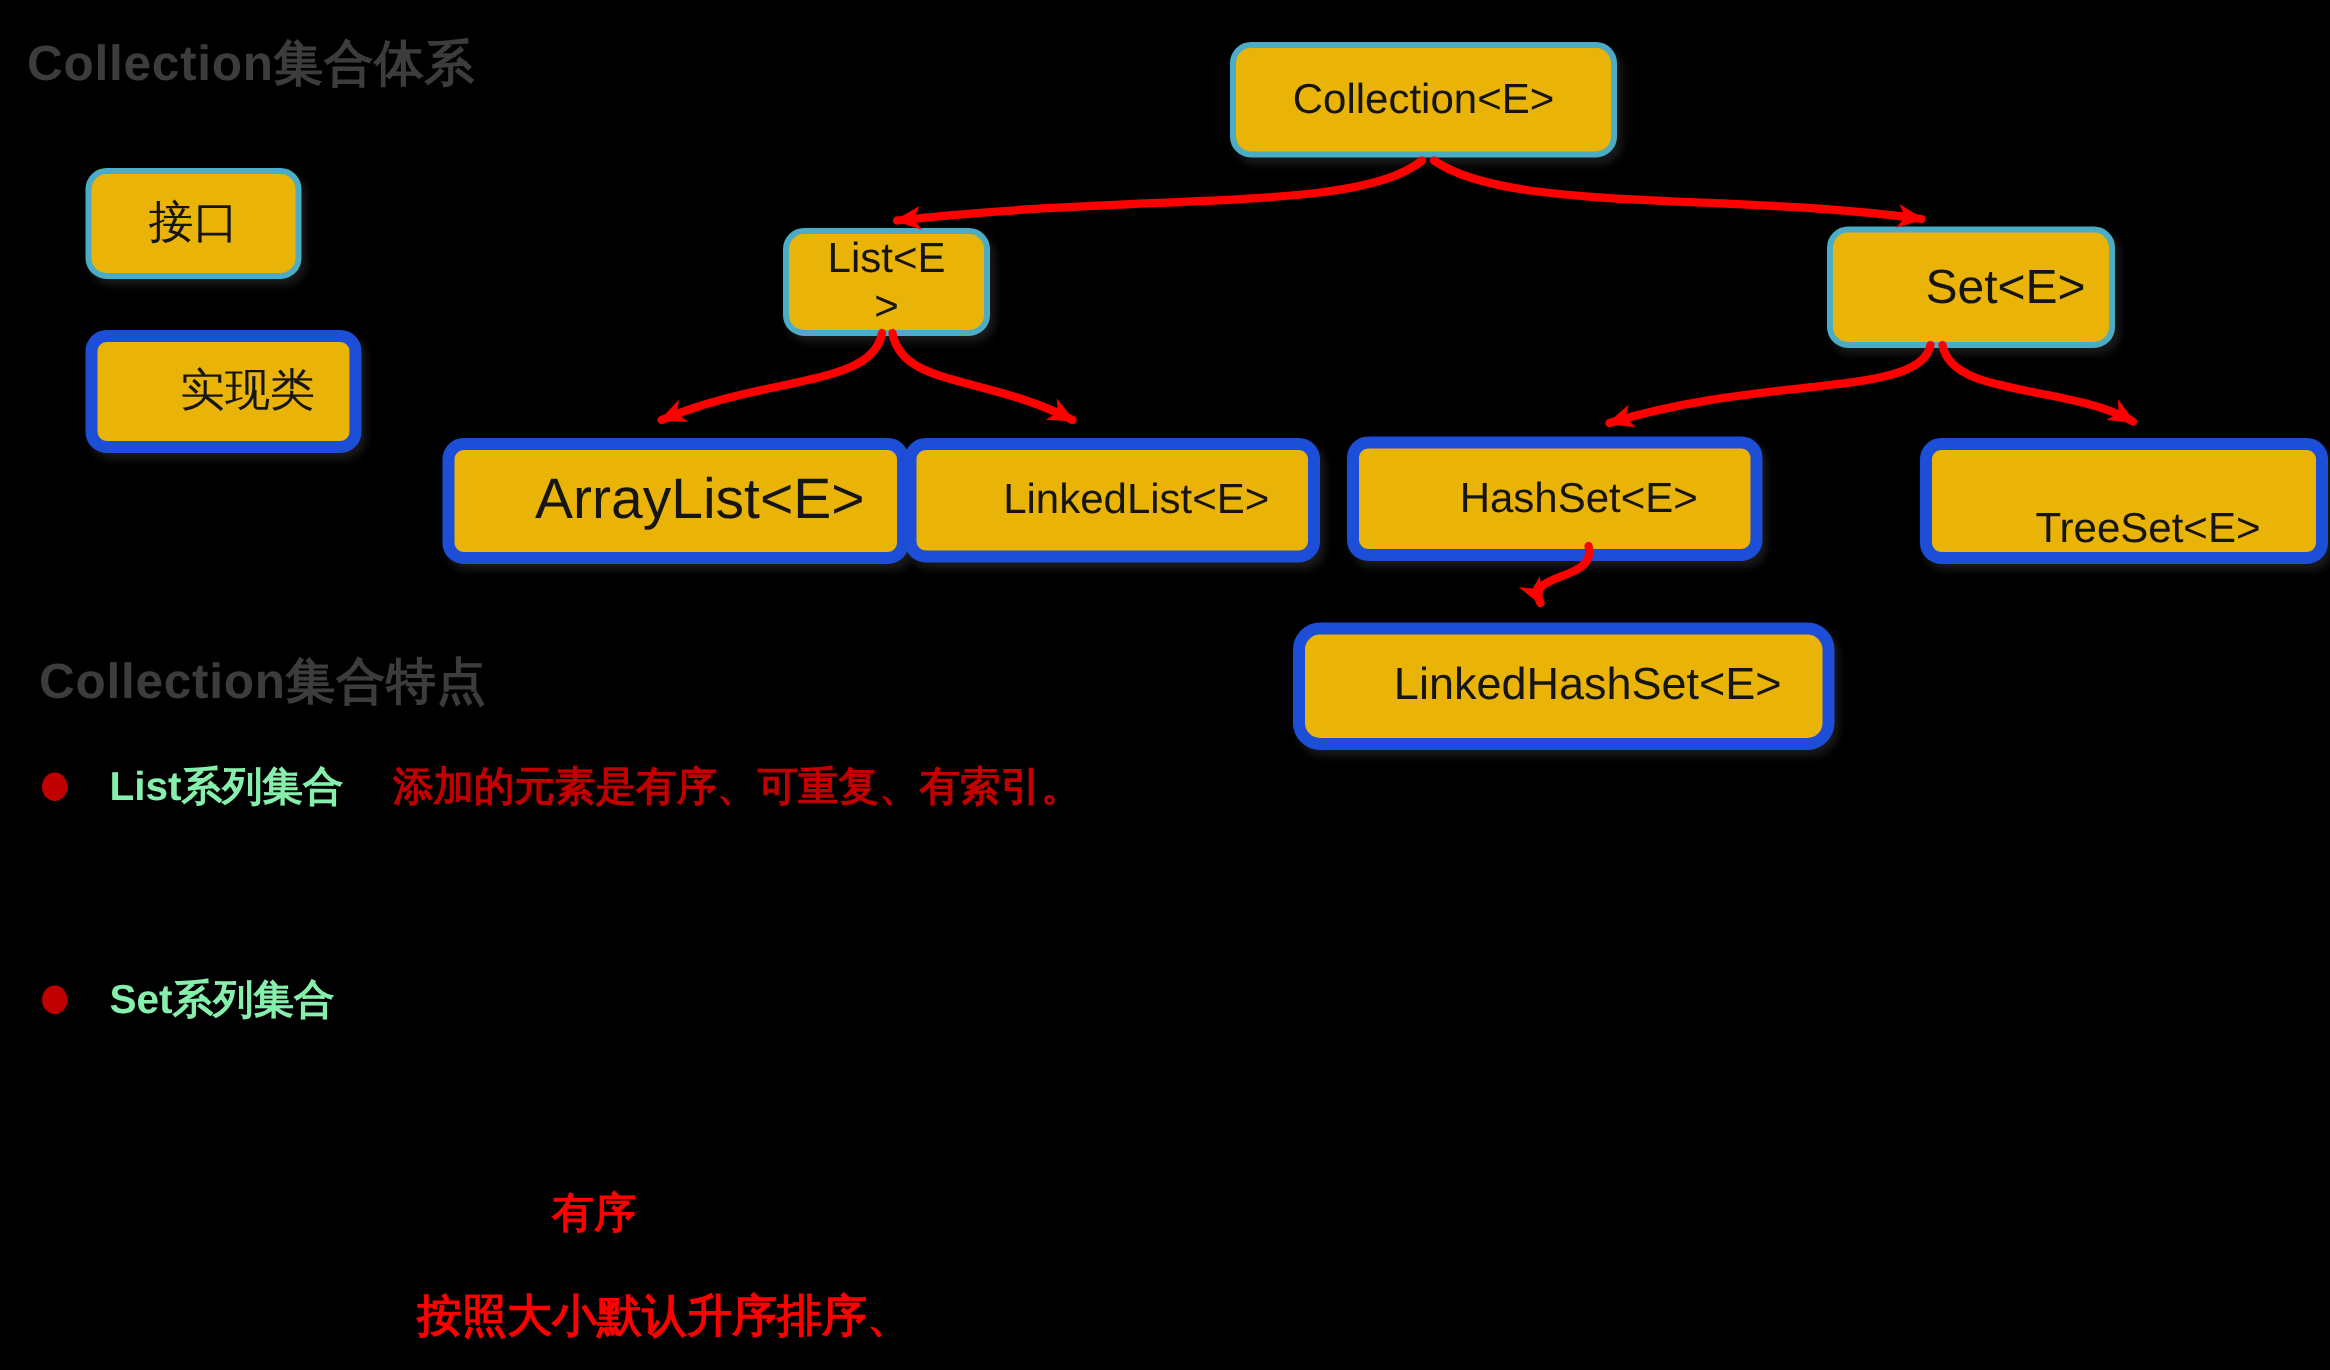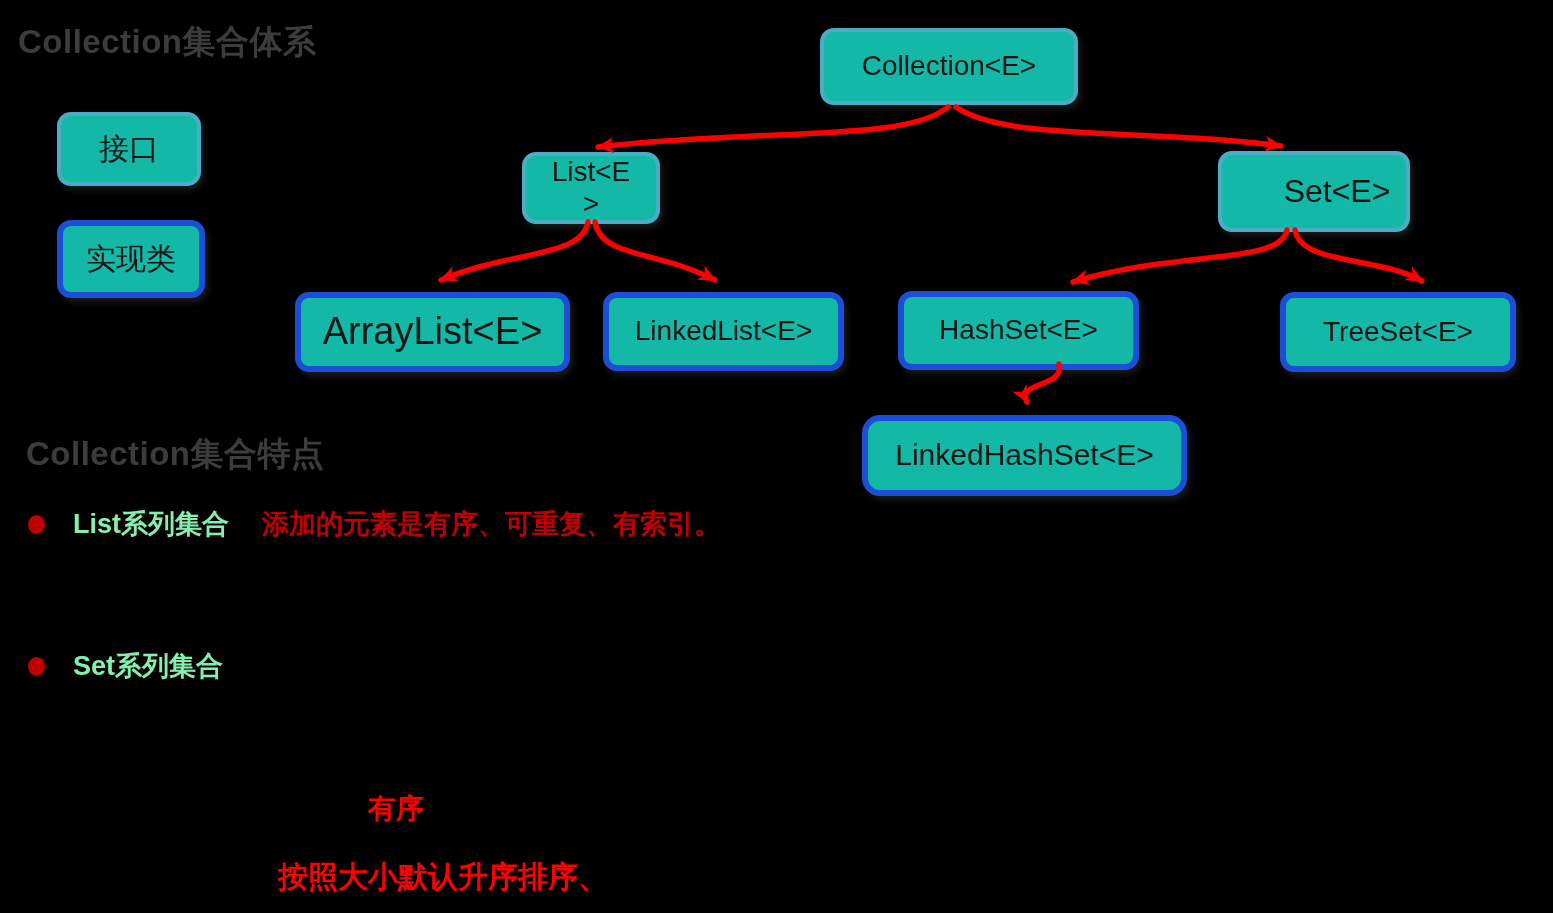--- a/index.html
+++ b/index.html
@@ -6,37 +6,37 @@
   body {
     width:1553px; height:913px; position:relative; overflow:hidden;
     background:#000;
     font-family:"Liberation Sans","DejaVu Sans",sans-serif;
   }
   .heading { position:absolute; color:#3c3c3c; font-weight:700; font-size:33px; letter-spacing:0.5px; z-index:2; }
   #heading-hierarchy { left:18px; top:20px; }
   #heading-features  { left:26px; top:432px; }
 
   .box {
-    position:absolute; background:#14b8a6; border-radius:14px;
+    position:absolute; background:#eab308; border-radius:14px;
     display:flex; align-items:center; justify-content:center; text-align:center;
     color:#151515; line-height:1.15; z-index:2;
     box-shadow:3px 4px 6px rgba(60,60,60,0.45);
   }
   .box.blue { border:4px solid #4bacc6; }
-  .box.red  { border:6px solid #1d4ed8; }
+  .box.red  { border:8px solid #1d4ed8;padding-left:32px; }
 
   #box-collection    { left:820px;  top:28px;  width:250px; height:69px;  font-size:28px; }
   #box-interface     { left:57px;   top:112px; width:136px; height:66px;  font-size:30px; }
   #box-impl          { left:57px;   top:220px; width:136px; height:66px;  font-size:30px; }
   #box-list          { left:522px;  top:152px; width:130px; height:64px;  font-size:28px; }
   #box-set           { left:1218px; top:151px; width:138px; height:73px;  font-size:32px;padding-left:46px; }
   #box-arraylist     { left:295px;  top:292px; width:263px; height:68px;  font-size:38px; }
   #box-linkedlist    { left:603px;  top:292px; width:229px; height:67px;  font-size:28px; }
   #box-hashset       { left:898px;  top:291px; width:229px; height:67px;  font-size:28px; }
-  #box-treeset       { left:1280px; top:292px; width:224px; height:68px;  font-size:28px; }
+  #box-treeset       { left:1280px; top:292px; width:224px; height:68px;  font-size:28px;align-items:flex-end; }
   #box-linkedhashset { left:862px;  top:415px; width:313px; height:69px;  font-size:30px;border-radius:18px; }
 
   .bullet-row { position:absolute; display:flex; align-items:flex-start; z-index:2; }
   #bullet-row-list { left:28px; top:506px; }
   #bullet-row-set  { left:28px; top:648px; }
   .bullet-dot { width:17px; height:19px; border-radius:50%; background:#c00000; margin-top:9px; flex:none; }
   .bullet-label { color:#86efac; font-weight:700; font-size:27px; margin-left:28px; white-space:nowrap; }
   .bullet-text  { color:#c00000; font-weight:700; font-size:27px; margin-left:33px; white-space:nowrap; }
 
   .note { position:absolute; color:#ff0000; font-weight:700; z-index:2; white-space:nowrap; }

